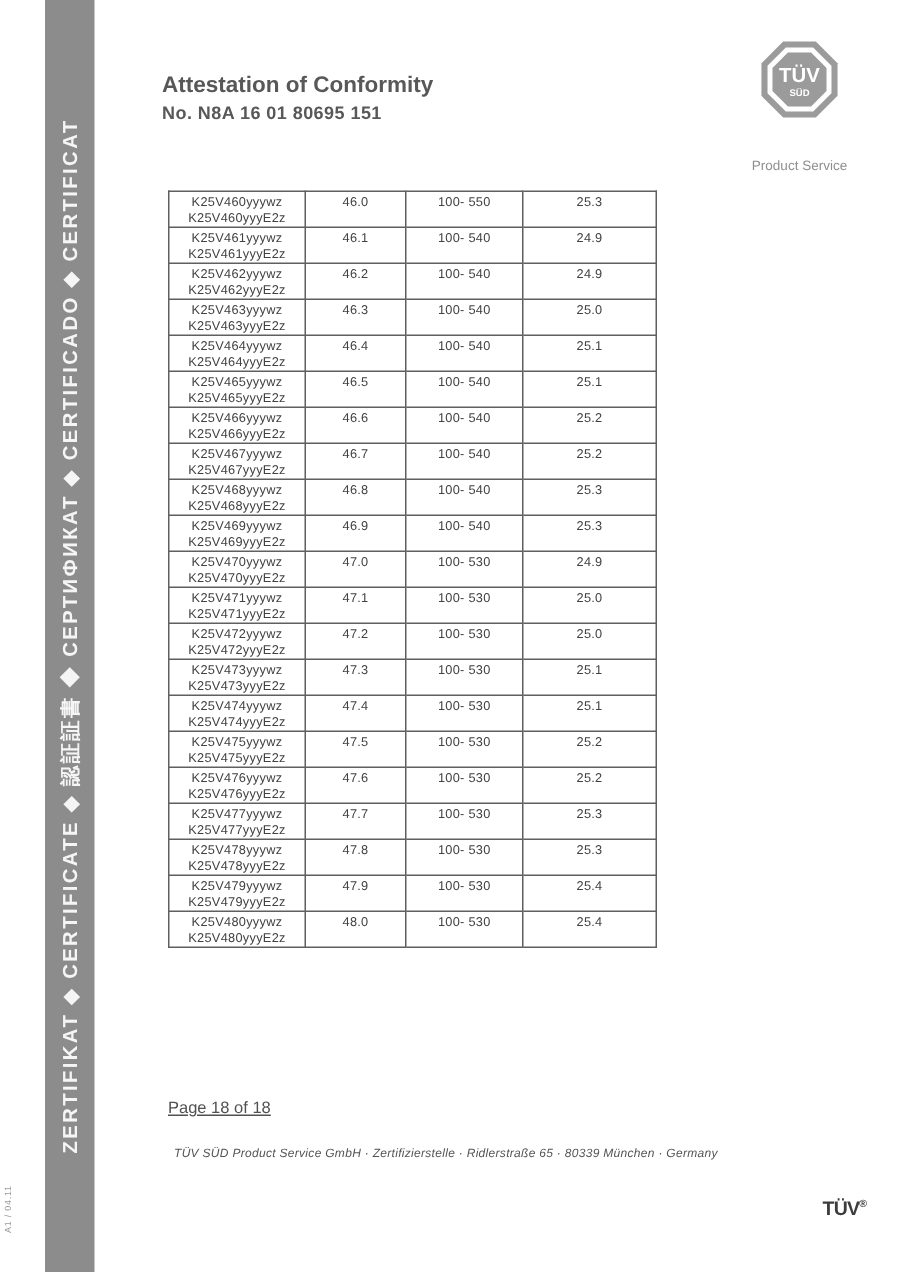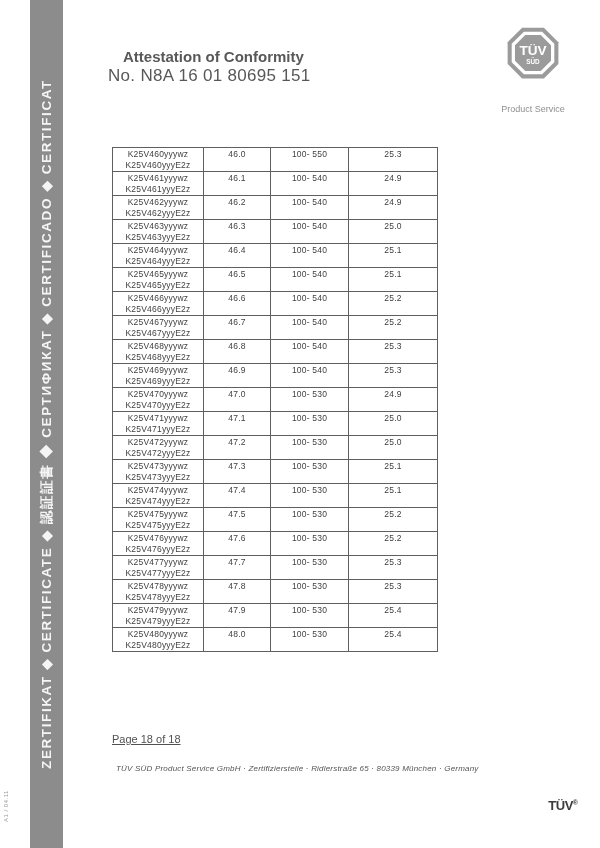--- a/index.html
+++ b/index.html
@@ -19,28 +19,28 @@
     white-space:nowrap;color:#f5f5f5;font-weight:bold;
     font-size:13.5px;letter-spacing:1.6px;
   }
   .form-code{
     position:absolute;left:3px;top:822px;
     transform:rotate(-90deg);transform-origin:left top;
     font-size:6px;color:#9a9a9a;white-space:nowrap;letter-spacing:.5px;
   }
   
   .title-block{position:absolute;left:108px;top:47px;color:#585858;}
-  .doc-title{font-size:15px;font-weight:bold;line-height:19px;margin-left:15px;}
-  .doc-number{font-size:17px;font-weight:normal;line-height:19px;letter-spacing:.3px;}
+  .doc-title{font-size:15px;font-weight:bold;line-height:19px;}
+  .doc-number{font-size:12px;font-weight:bold;line-height:19px;letter-spacing:.3px;}
   
   .logo-wrap{position:absolute;left:496px;top:24px;width:74px;text-align:center;}
   .logo-caption{margin-top:18px;font-size:9px;color:#8f8f8f;}
   
   table.conf{
-    position:absolute;left:112px;top:147px;width:325px;
+    position:absolute;left:112px;top:127px;width:325px;
     border-collapse:collapse;table-layout:fixed;
   }
   table.conf td{
     border:1px solid #5f5f5f;font-size:8.5px;line-height:10.5px;
     text-align:center;vertical-align:top;padding:1px 2px;height:21px;
     color:#414141;letter-spacing:.2px;
   }
   
   .page-label{position:absolute;left:112px;top:733px;font-size:11px;color:#515151;text-decoration:underline;}
   .footer-address{

